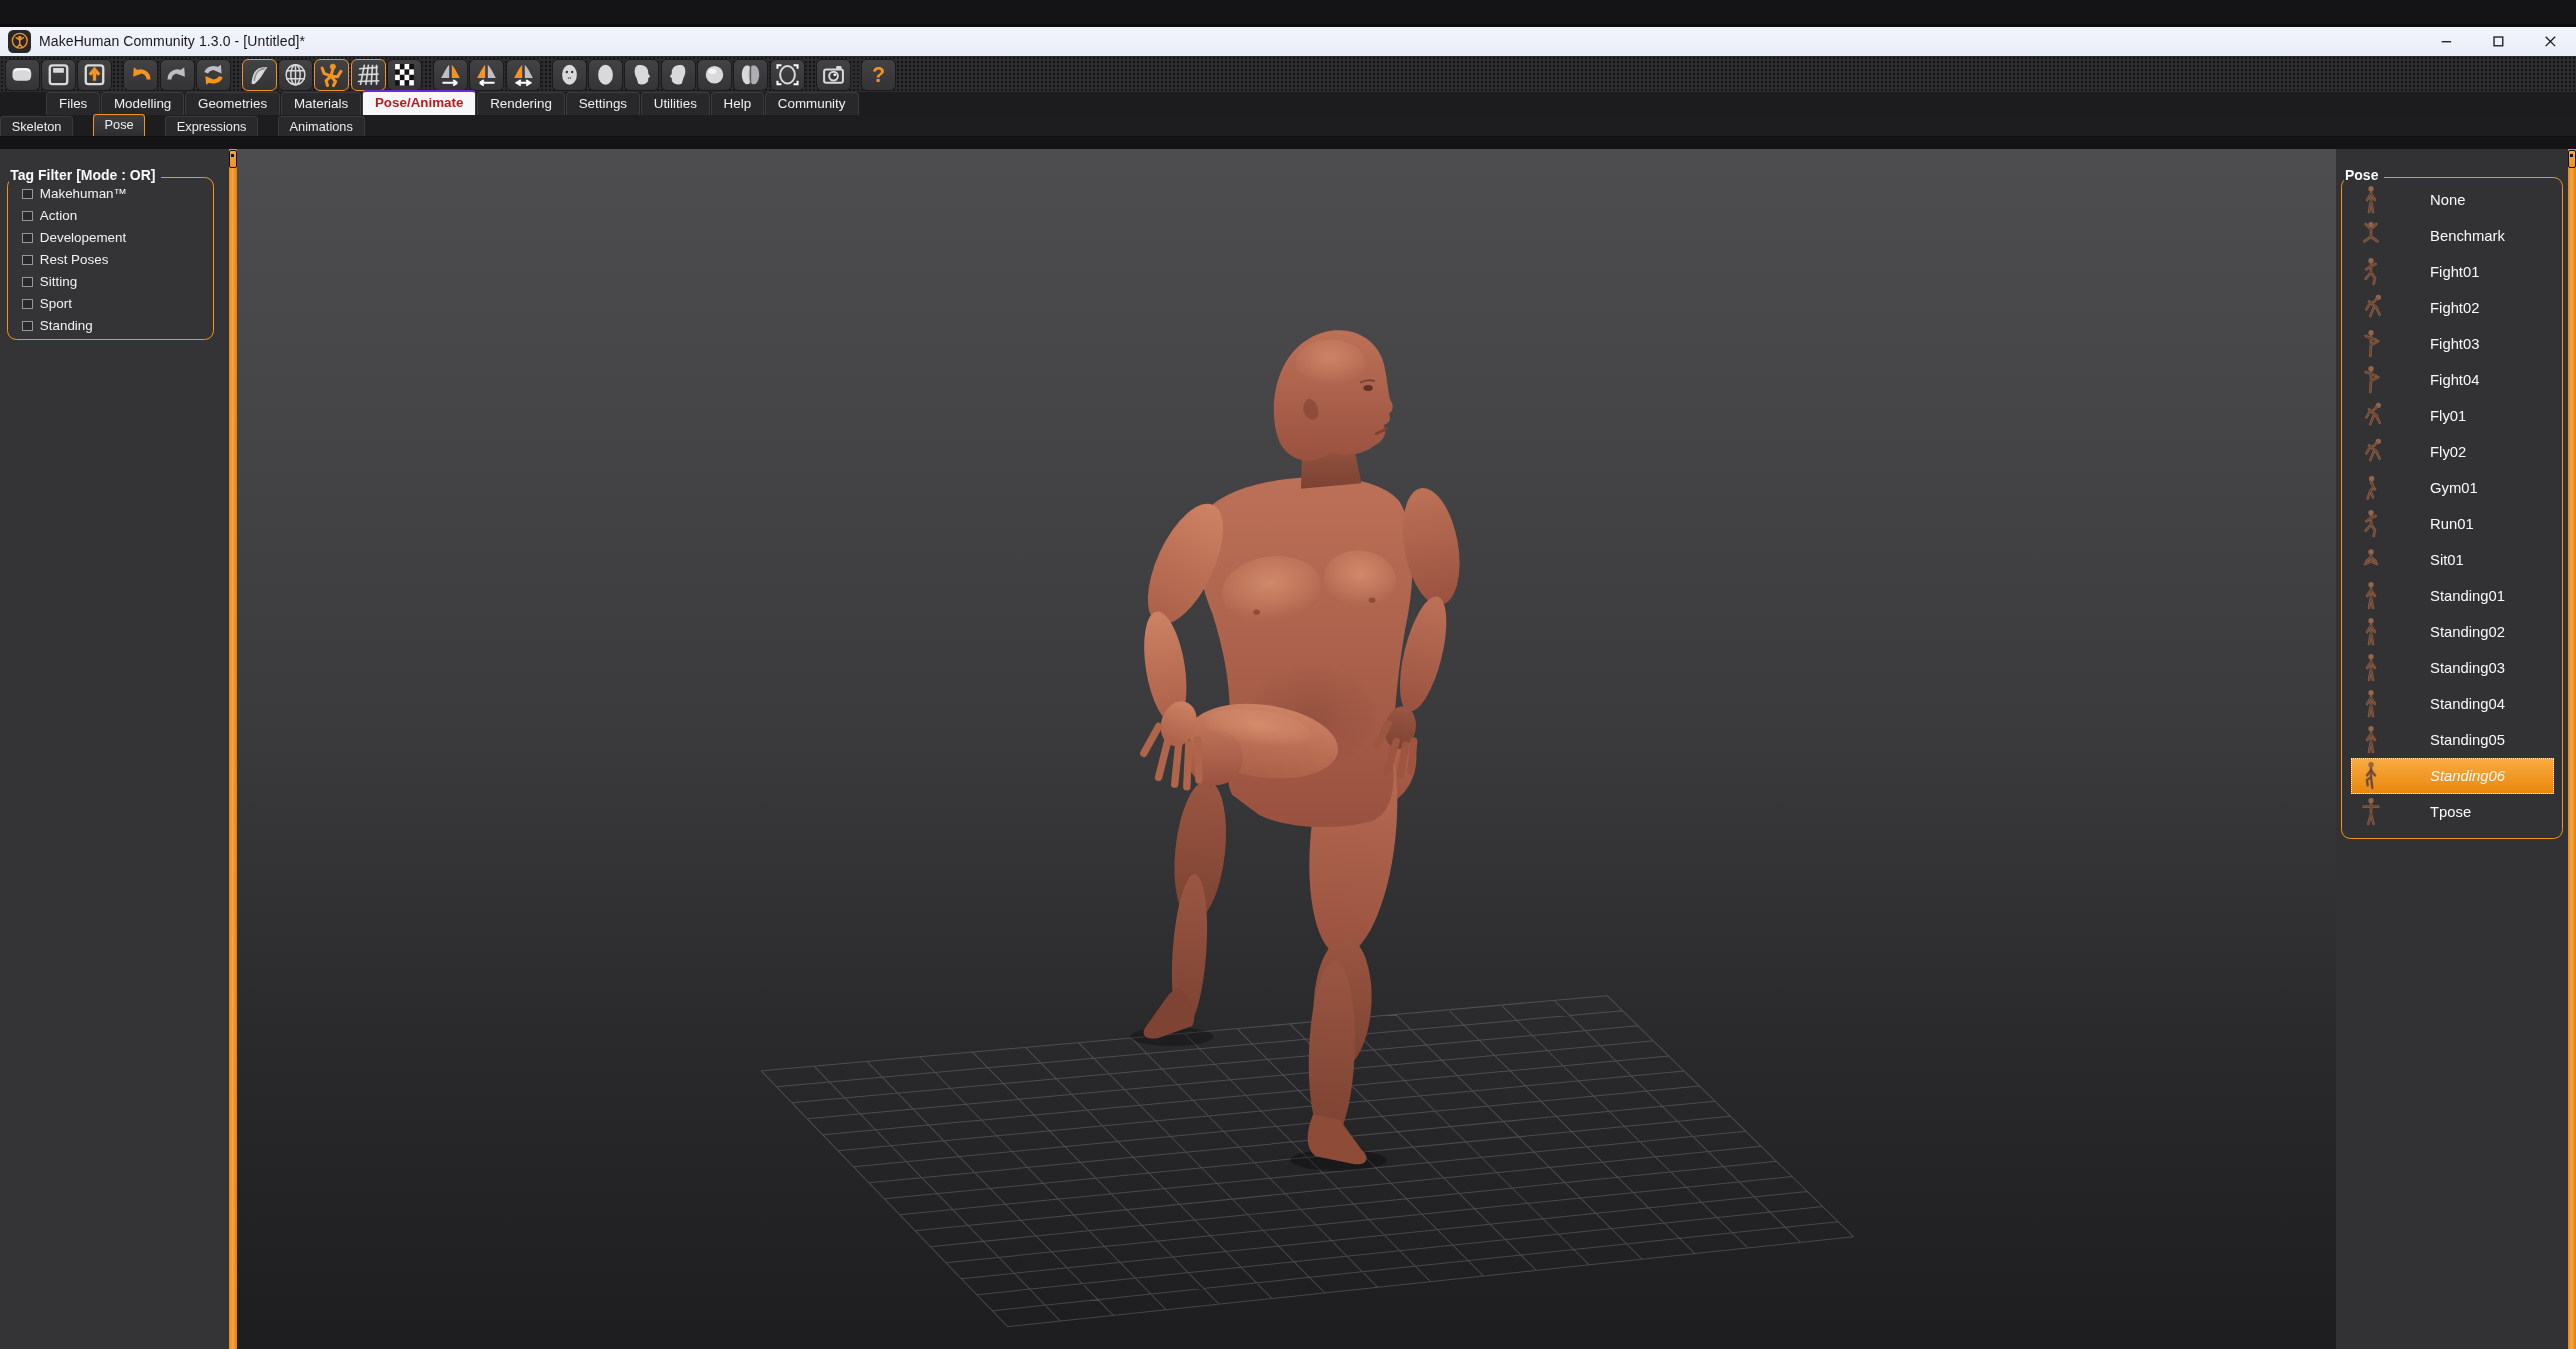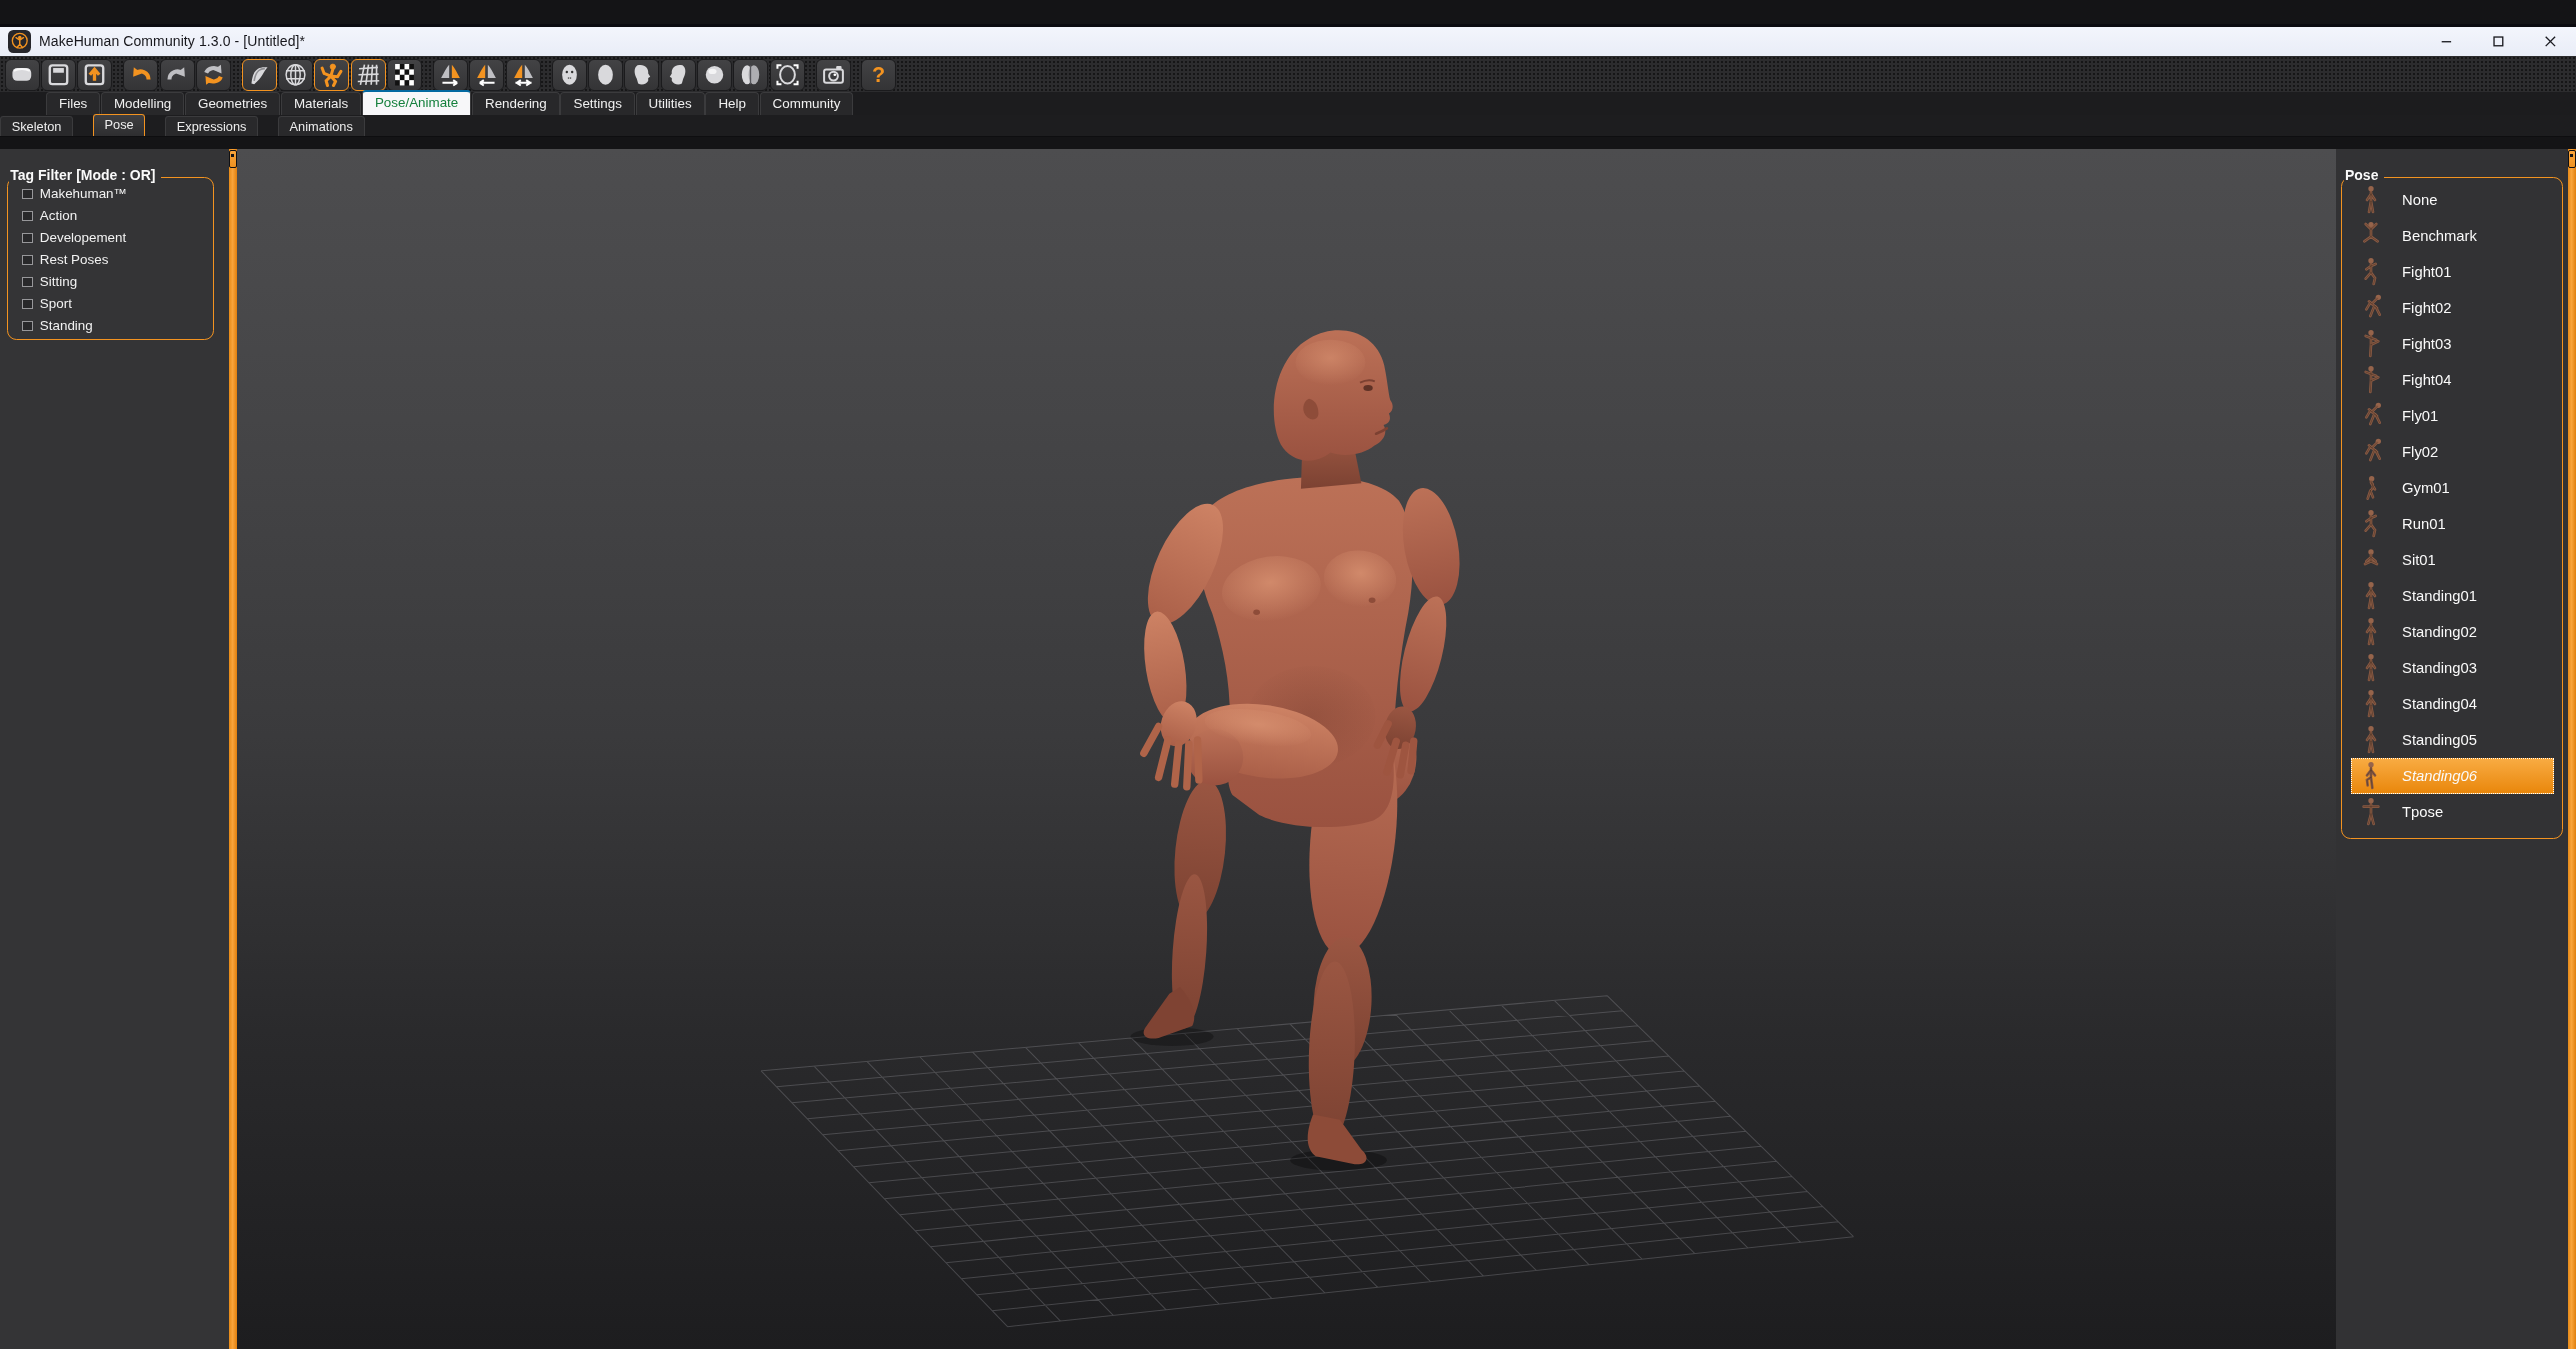--- a/index.html
+++ b/index.html
@@ -26,21 +26,21 @@
   .tbtn{width:35px;height:32px;margin:0 0.7px;border-radius:6px;box-sizing:border-box;
         background:linear-gradient(#434345,#343436);border:0.7px solid #1b1b1d;
         display:flex;align-items:center;justify-content:center;}
   .tbtn.active{border:1.3px solid #f39320;}
   .tbtn svg{width:27px;height:25.5px;display:block;}
 
   
   .maintabs{position:absolute;left:0;top:68px;width:100%;height:23px;background:#1c1c1e;display:flex;align-items:flex-end;padding-left:46px;}
   .maintabs .tab{height:22px;line-height:22px;padding:0 12px;font-size:13.4px;color:#f0f0f0;
                  background:#28282a;border:0.7px solid #3b3b3d;border-bottom:none;border-radius:4px 4px 0 0;margin-right:0.7px;}
-  .maintabs .tab.selected{background:#f7f7f9;color:#15803d;border-top:2px solid #0369a1;height:23px;line-height:21px;font-weight:normal;}
+  .maintabs .tab.selected{background:#f7f7f9;color:#b91c1c;border-top:2px solid #6d28d9;height:23px;line-height:21px;font-weight:bold;}
   .subtabs{position:absolute;left:0;top:91px;width:100%;height:22px;background:#1d1d1f;display:flex;align-items:flex-end;border-bottom:0.7px solid #0e0e10;box-sizing:border-box;gap:19px;}
   .subtabs .tab{height:19.5px;line-height:19.5px;padding:0 10.7px;font-size:12.8px;color:#ededed;
                 background:#29292b;border:0.7px solid #3b3b3d;border-bottom:none;border-radius:3.4px 3.4px 0 0;margin-right:0.7px;}
   .subtabs .tab.selected{background:linear-gradient(#3f3f41,#2e2e30);border:1.3px solid #f39320;border-bottom:none;height:21.5px;line-height:20px;}
 
   
   .content{position:absolute;left:0;top:125px;width:100%;height:1224px;display:flex;}
   .left-panel{width:229px;height:100%;background:#343436;position:relative;flex:0 0 auto;}
   .splitter{width:8px;height:100%;background:linear-gradient(90deg,#e78a17,#f9a43b 45%,#e07f0e);position:relative;flex:0 0 auto;}
   .split-handle{position:absolute;left:0;width:8px;height:17.5px;background:linear-gradient(#f9a43b,#ef9220);
@@ -59,21 +59,21 @@
   .right-panel .gb-title{background:#323234;}
 
   
   .tagbox{left:6.7px;top:27.5px;width:207px;height:163px;padding:5.4px 0 0 0;}
   .tag-row{display:flex;align-items:center;height:22px;padding-left:14.8px;}
   .checkbox{width:10.7px;height:10.7px;border:0.7px solid #97979a;background:#28282a;box-sizing:border-box;flex:0 0 auto;}
   .tag-label{margin-left:6.7px;font-size:13.4px;color:#f2f2f2;}
 
   
   .posebox{left:5.4px;top:27.5px;width:222px;height:662px;padding:4px 0 0 0;}
-  .pose-row{display:flex;align-items:center;height:36px;margin:0 8.7px;border:0.7px solid transparent;box-sizing:border-box;}
+  .pose-row{display:flex;align-items:center;height:36px;margin:0 8.7px;border:0.7px solid transparent;box-sizing:border-box;gap:28px;}
   .pose-thumb{width:38px;height:34px;display:flex;align-items:center;justify-content:center;flex:0 0 auto;}
   .pose-label{margin-left:12px;font-size:14.8px;color:#fafafa;}
   .pose-row.selected{background:linear-gradient(#f8ab42,#e9870c);border:0.7px dotted #ffffff;font-style:italic;}
 
   
   .statusbar{position:absolute;left:0;top:1338px;width:100%;height:12px;background:#313134;}
   .progressbar{position:absolute;left:9.4px;right:9.4px;top:4px;height:14.8px;border:1.3px solid #8a8a8e;
                border-radius:5.4px;background:#232326;box-sizing:border-box;}
 </style>
 </head>

